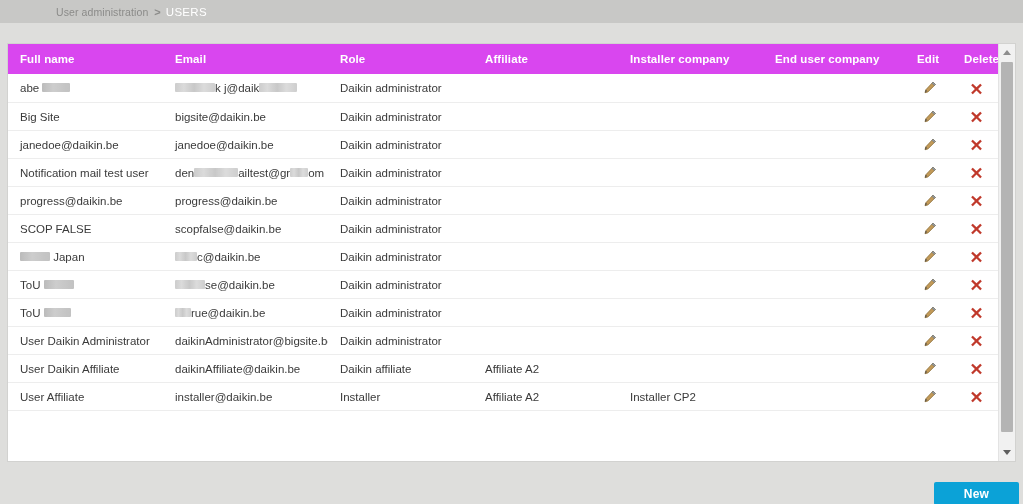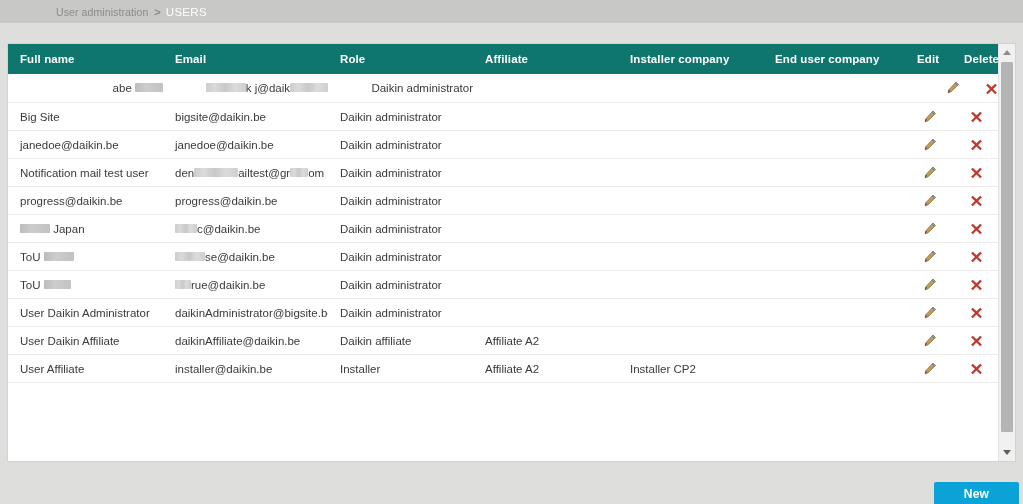--- a/index.html
+++ b/index.html
@@ -79,21 +79,21 @@
   col.c-name   { width: 155px; }
   col.c-email  { width: 165px; }
   col.c-role   { width: 145px; }
   col.c-aff    { width: 145px; }
   col.c-inst   { width: 145px; }
   col.c-end    { width: 150px; }
   col.c-edit   { width: 47px;  }
   col.c-del    { width: 38px;  }
 
   thead th {
-    background: #0f766e;
+    background: #d946ef;
     color: #ffffff;
     font-size: 11.5px;
     font-weight: bold;
     text-align: left;
     height: 30px;
     padding: 0 0 0 12px;
     letter-spacing: .1px;
     white-space: nowrap;
   }
   thead th.th-edit,
@@ -104,21 +104,21 @@
   tbody td {
     font-size: 11.5px;
     color: #3a3a3a;
     height: 27px;
     padding: 0 0 0 12px;
     border-bottom: 1px solid #ededed;
     white-space: nowrap;
     overflow: hidden;
     vertical-align: middle;
   }
-  tbody tr:first-child td { height: 28px; text-align: right; }
+  tbody tr:first-child td { height: 28px; }
 
   td.cell-action {
     text-align: left;
     padding-left: 10px;
   }
 
   
   .redact {
     display: inline-block;
     vertical-align: middle;
@@ -314,20 +314,36 @@
               <td class="cell-action"><span><svg class="icon-pencil" viewBox="0 0 16 16" aria-hidden="true">
                     <path d="M11.4 1.3 L14.1 4.0 L5.6 12.5 L2.3 13.4 L3.2 10.1 Z" fill="#c39a58" stroke="#8a6d35" stroke-width="0.9" stroke-linejoin="round"></path>
                     <path d="M11.4 1.3 L14.1 4.0 L12.9 5.2 L10.2 2.5 Z" fill="#9aa0a6" stroke="#6f757a" stroke-width="0.8"></path>
                     <path d="M2.3 13.4 L3.2 10.1 L4.6 11.5 Z" fill="#4a4a4a"></path>
                   </svg></span></td>
               <td class="cell-action"><span><svg class="icon-x" viewBox="0 0 16 16" aria-hidden="true">
                     <path d="M3.4 2.0 L8 6.6 L12.6 2.0 L14.6 4.0 L10.0 8.6 L14.6 13.2 L12.6 15.2 L8 10.6 L3.4 15.2 L1.4 13.2 L6.0 8.6 L1.4 4.0 Z" fill="#c0392b"></path>
                   </svg></span></td>
             </tr>
             <tr>
+              <td>SCOP FALSE</td>
+              <td>scopfalse@daikin.be</td>
+              <td>Daikin administrator</td>
+              <td></td>
+              <td></td>
+              <td></td>
+              <td class="cell-action"><span><svg class="icon-pencil" viewBox="0 0 16 16" aria-hidden="true">
+                    <path d="M11.4 1.3 L14.1 4.0 L5.6 12.5 L2.3 13.4 L3.2 10.1 Z" fill="#c39a58" stroke="#8a6d35" stroke-width="0.9" stroke-linejoin="round"></path>
+                    <path d="M11.4 1.3 L14.1 4.0 L12.9 5.2 L10.2 2.5 Z" fill="#9aa0a6" stroke="#6f757a" stroke-width="0.8"></path>
+                    <path d="M2.3 13.4 L3.2 10.1 L4.6 11.5 Z" fill="#4a4a4a"></path>
+                  </svg></span></td>
+              <td class="cell-action"><span><svg class="icon-x" viewBox="0 0 16 16" aria-hidden="true">
+                    <path d="M3.4 2.0 L8 6.6 L12.6 2.0 L14.6 4.0 L10.0 8.6 L14.6 13.2 L12.6 15.2 L8 10.6 L3.4 15.2 L1.4 13.2 L6.0 8.6 L1.4 4.0 Z" fill="#c0392b"></path>
+                  </svg></span></td>
+            </tr>
+            <tr>
               <td><span class="redact dark" style="width:30px"></span> Japan</td>
               <td><span class="redact" style="width:22px"></span>c@daikin.be</td>
               <td>Daikin administrator</td>
               <td></td>
               <td></td>
               <td></td>
               <td class="cell-action"><span><svg class="icon-pencil" viewBox="0 0 16 16" aria-hidden="true">
                     <path d="M11.4 1.3 L14.1 4.0 L5.6 12.5 L2.3 13.4 L3.2 10.1 Z" fill="#c39a58" stroke="#8a6d35" stroke-width="0.9" stroke-linejoin="round"></path>
                     <path d="M11.4 1.3 L14.1 4.0 L12.9 5.2 L10.2 2.5 Z" fill="#9aa0a6" stroke="#6f757a" stroke-width="0.8"></path>
                     <path d="M2.3 13.4 L3.2 10.1 L4.6 11.5 Z" fill="#4a4a4a"></path>

